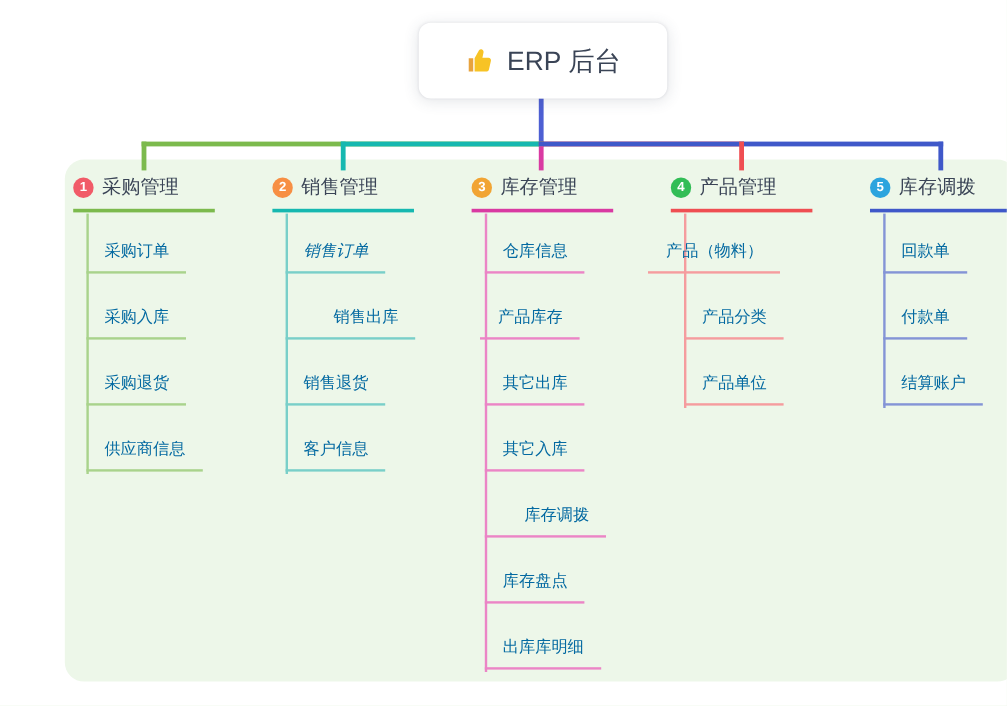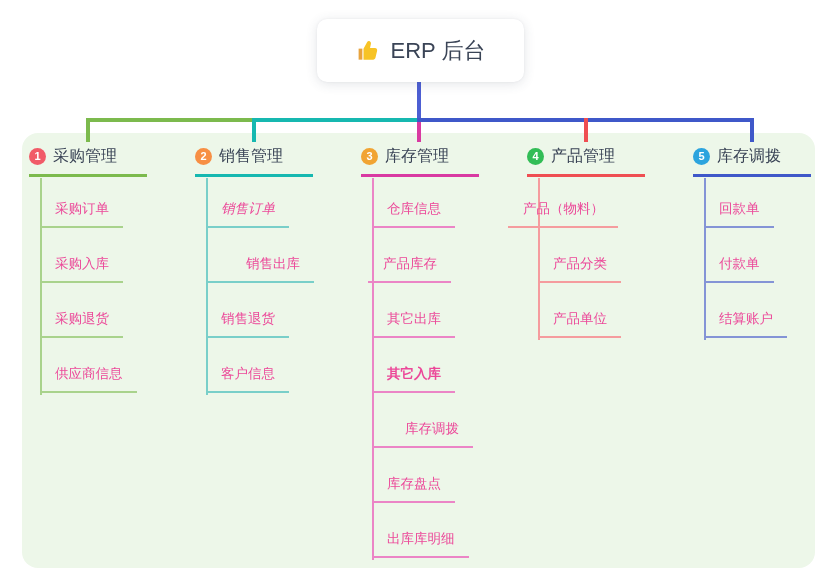--- a/index.html
+++ b/index.html
@@ -1,21 +1,21 @@
 <!DOCTYPE html>
 <html><head>
 <meta charset="utf-8">
 <style>
   html,body{margin:0;padding:0;}
   body{
     width:839px;height:588px;position:relative;overflow:hidden;
     background:#ffffff;
     font-family:"Liberation Sans","DejaVu Sans",sans-serif;
   }
-  #canvas{position:absolute;inset:0;}
+  #canvas{position:absolute;inset:0;margin-left:32px;}
   .panel{
     position:absolute;left:22px;top:133px;width:793px;height:435px;
     border-radius:16px;
   }
   .root-card{
     position:absolute;left:317px;top:19px;width:207px;height:63px;
     background:#ffffff;border-radius:10px;
     box-shadow:0 2px 12px rgba(60,70,90,0.14), 0 0 2px rgba(60,70,90,0.08);
     display:flex;align-items:center;justify-content:center;gap:10px;
     font-size:22px;font-weight:500;color:#3A4456;cursor:pointer;z-index:3;
@@ -26,21 +26,21 @@
     position:absolute;display:flex;align-items:center;gap:7px;
     min-width:118px;box-sizing:border-box;padding:0 0 7px 0;
     font-size:16px;color:#3A4456;z-index:2;cursor:pointer;white-space:nowrap;
   }
   .badge{
     width:17px;height:17px;border-radius:50%;flex:0 0 auto;
     color:#ffffff;font-size:11px;font-weight:bold;line-height:17px;text-align:center;
   }
   .child-node{
     position:absolute;box-sizing:border-box;white-space:nowrap;
-    padding:0 14px 8px 15px;font-size:13.5px;line-height:18px;color:#ec4899;
+    padding:0 14px 8px 15px;font-size:13.5px;line-height:18px;color:#0369a1;
     z-index:2;cursor:pointer;
   }
 </style>
 </head>
 <body>
 
 <div id="canvas">
   <div class="panel" style="background: rgb(237, 247, 233);"></div>
 
   <div class="root-card">
@@ -83,21 +83,21 @@
       <div class="child-node" style="left: 206px; top: 310px; border-bottom: 2px solid rgb(121, 207, 201);">销售退货</div>
       <div class="child-node" style="left: 206px; top: 365px; border-bottom: 2px solid rgb(121, 207, 201);">客户信息</div>
       <div class="branch-header" style="left: 361px; top: 146px; border-bottom: 3px solid rgb(217, 58, 162);">
         <span class="badge" style="background: rgb(241, 164, 51);">3</span>
         <span>库存管理</span>
       </div>
       <div class="line" style="left: 372px; top: 178px; width: 2px; height: 382px; background: rgb(235, 133, 198);"></div>
       <div class="child-node" style="left: 372px; top: 200px; border-bottom: 2px solid rgb(235, 133, 198);">仓库信息</div>
       <div class="child-node" style="left: 368px; top: 255px; border-bottom: 2px solid rgb(235, 133, 198);">产品库存</div>
       <div class="child-node" style="left: 372px; top: 310px; border-bottom: 2px solid rgb(235, 133, 198);">其它出库</div>
-      <div class="child-node" style="left: 372px; top: 365px; border-bottom: 2px solid rgb(235, 133, 198); font-weight: bold;">其它入库</div>
+      <div class="child-node" style="left: 372px; top: 365px; border-bottom: 2px solid rgb(235, 133, 198);">其它入库</div>
       <div class="child-node" style="left: 372px; top: 420px; border-bottom: 2px solid rgb(235, 133, 198); padding-left: 33px;">库存调拨</div>
       <div class="child-node" style="left: 372px; top: 475px; border-bottom: 2px solid rgb(235, 133, 198);">库存盘点</div>
       <div class="child-node" style="left: 372px; top: 530px; border-bottom: 2px solid rgb(235, 133, 198);">出库库明细</div>
       <div class="branch-header" style="left: 527px; top: 146px; border-bottom: 3px solid rgb(239, 78, 82);">
         <span class="badge" style="background: rgb(50, 189, 86);">4</span>
         <span>产品管理</span>
       </div>
       <div class="line" style="left: 538px; top: 178px; width: 2px; height: 162px; background: rgb(245, 156, 158);"></div>
       <div class="child-node" style="left: 508px; top: 200px; border-bottom: 2px solid rgb(245, 156, 158);">产品（物料）</div>
       <div class="child-node" style="left: 538px; top: 255px; border-bottom: 2px solid rgb(245, 156, 158);">产品分类</div>

